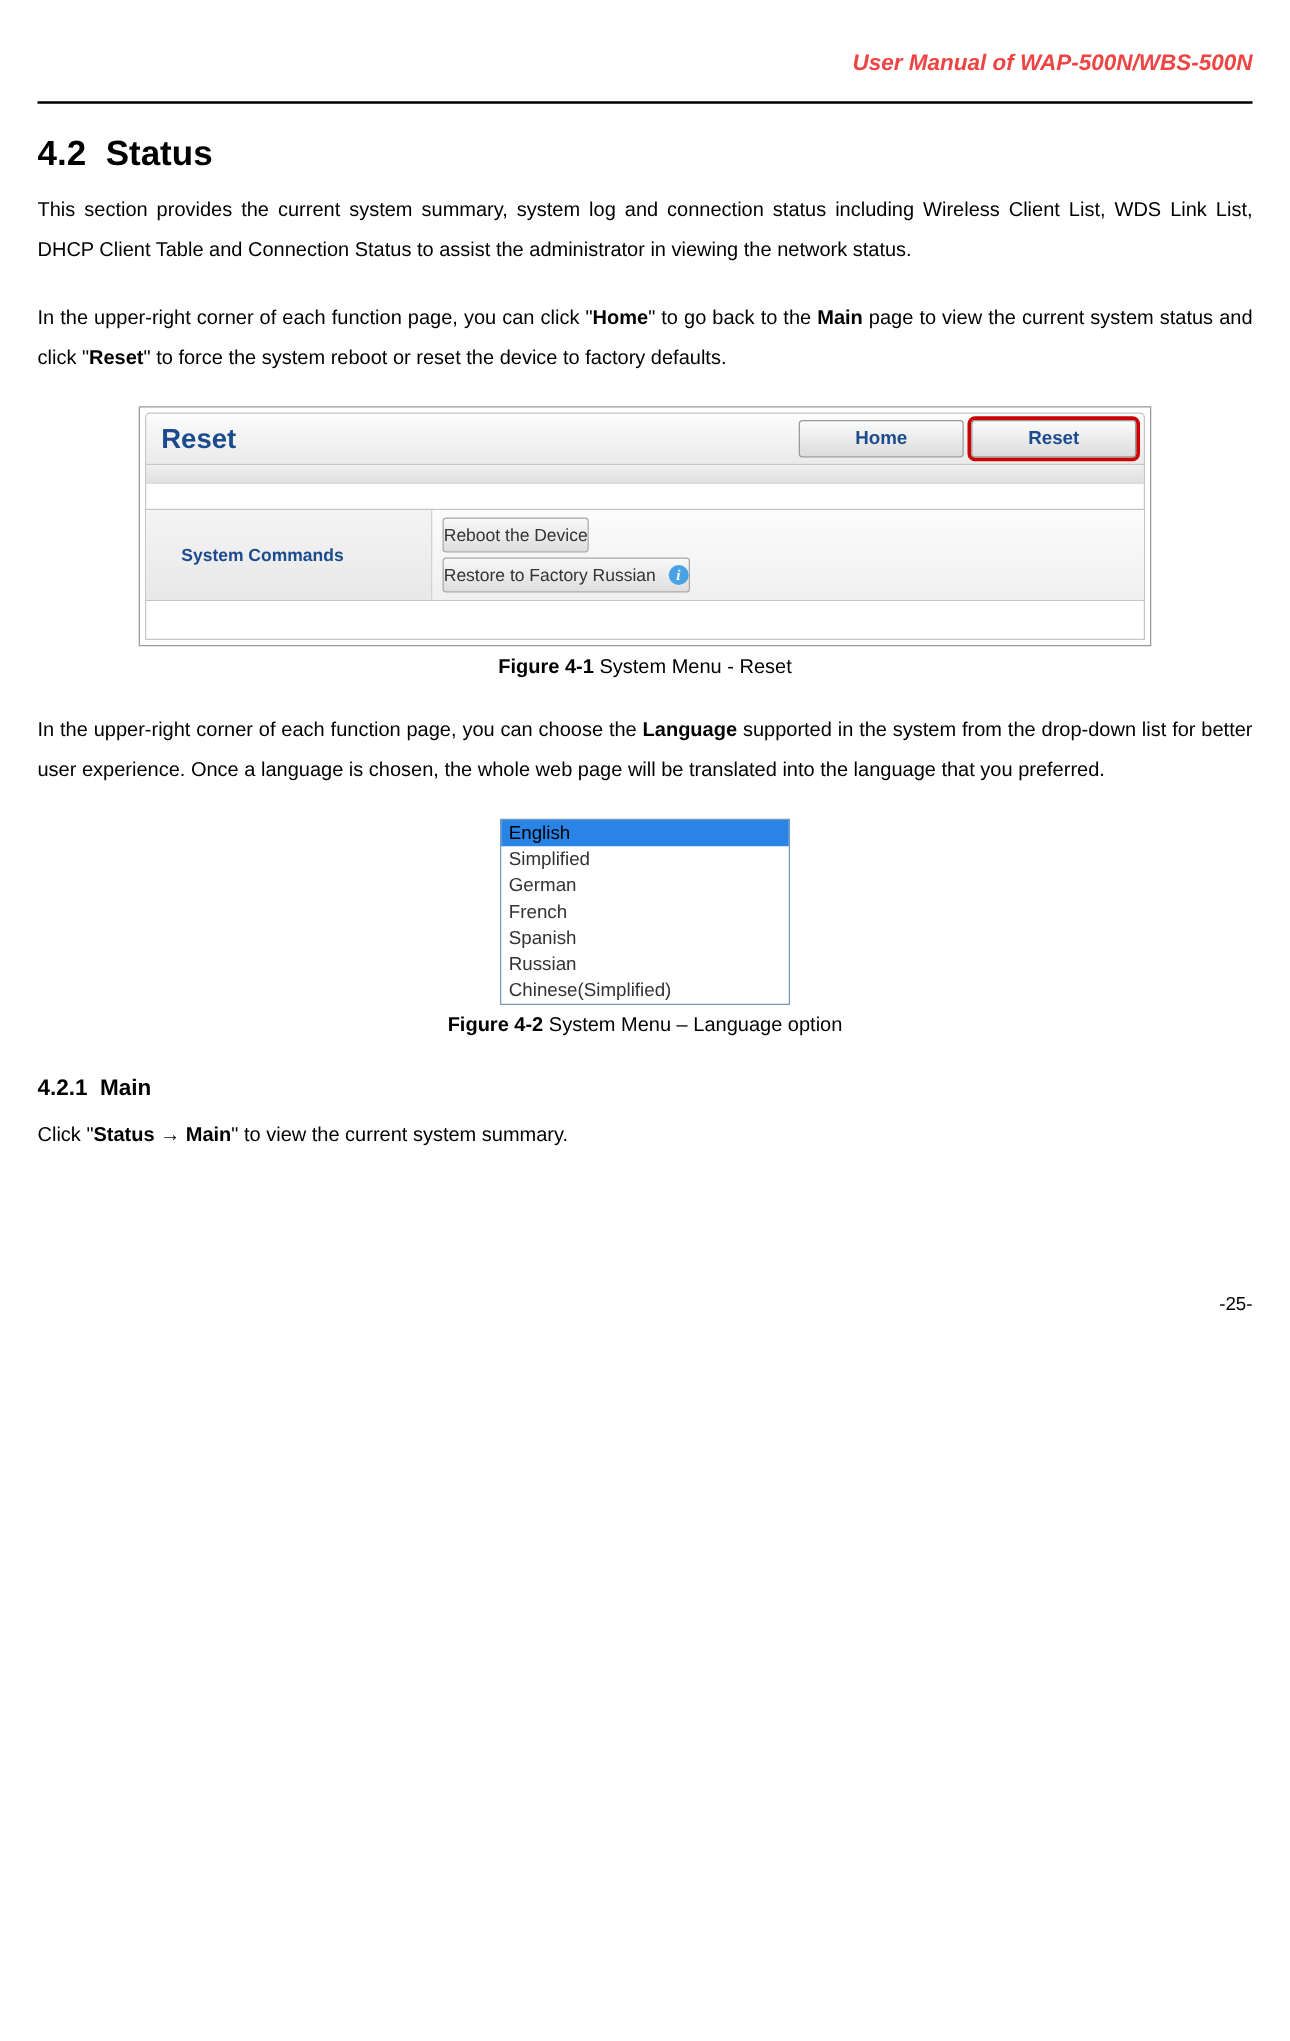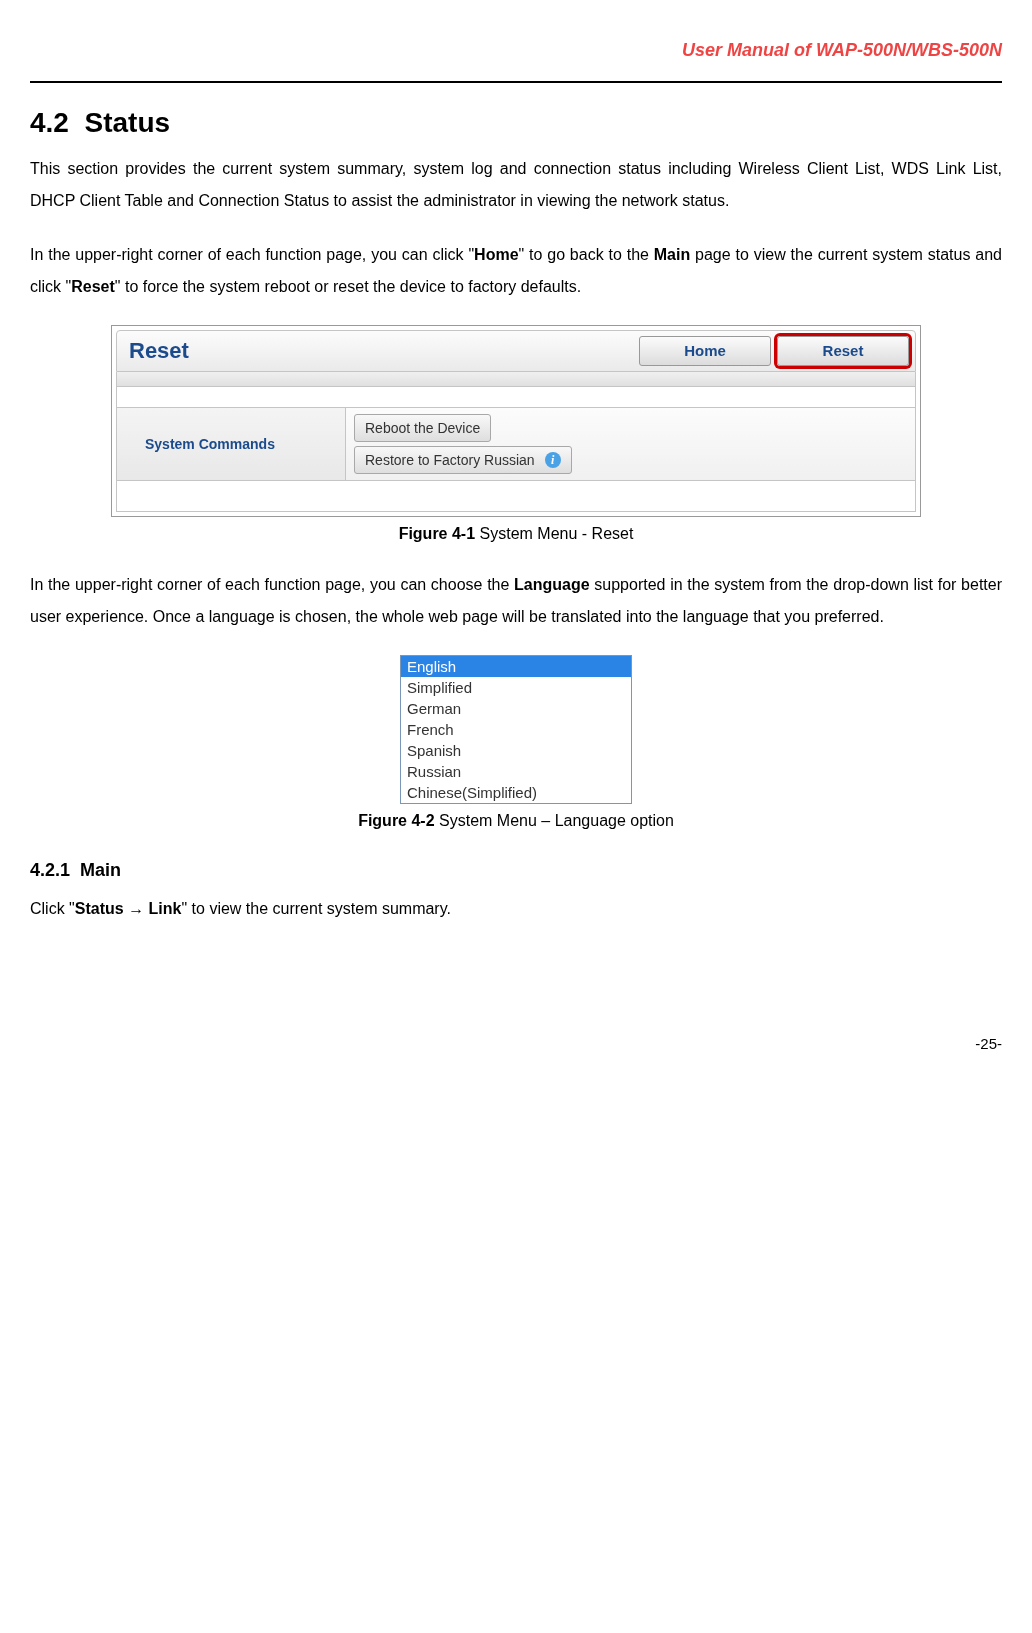--- a/index.html
+++ b/index.html
@@ -127,21 +127,21 @@
     padding: 4px 8px;
   }
   .cmd-btn {
     display: inline-flex;
     align-items: center;
     border: 1px solid #a8a8a8;
     background: linear-gradient(#f8f8f8, #dedede);
     font-size: 14px;
     color: #333;
     height: 26px;
-    padding: 0 10px;
+    padding: 0 0;
     margin: 2px 0;
     border-radius: 3px;
     cursor: pointer;
   }
   .info-icon {
     display: inline-block;
     width: 16px;
     height: 16px;
     border-radius: 50%;
     background: #4aa2e6;
@@ -175,21 +175,21 @@
     background: #fff;
     font-size: 15px;
     color: #333;
     font-family: Arial, sans-serif;
   }
   .lang-item {
     padding: 2px 6px;
   }
   .lang-item.selected {
     background: #2a84e6;
-    color: #ffffff;
+    color: #000000;
   }
 
   .page-num {
     text-align: right;
     margin-top: 110px;
     font-size: 15px;
   }
 </style>
 </head>
 <body>
@@ -248,16 +248,16 @@
 
 <div class="caption">
   <span class="bold">Figure 4-2</span><span> System Menu – Language option</span>
 </div>
 
 <h3 class="subsection">
   <span>4.2.1</span>&nbsp;&nbsp;<span>Main</span>
 </h3>
 
 <p class="body" style="text-align:left;">
-  <span>Click "</span><span class="bold">Status → Link</span><span>" to view the current system summary.</span>
+  <span>Click "</span><span class="bold">Status → Main</span><span>" to view the current system summary.</span>
 </p>
 
 <div class="page-num">-25-</div>
 
 </body></html>

